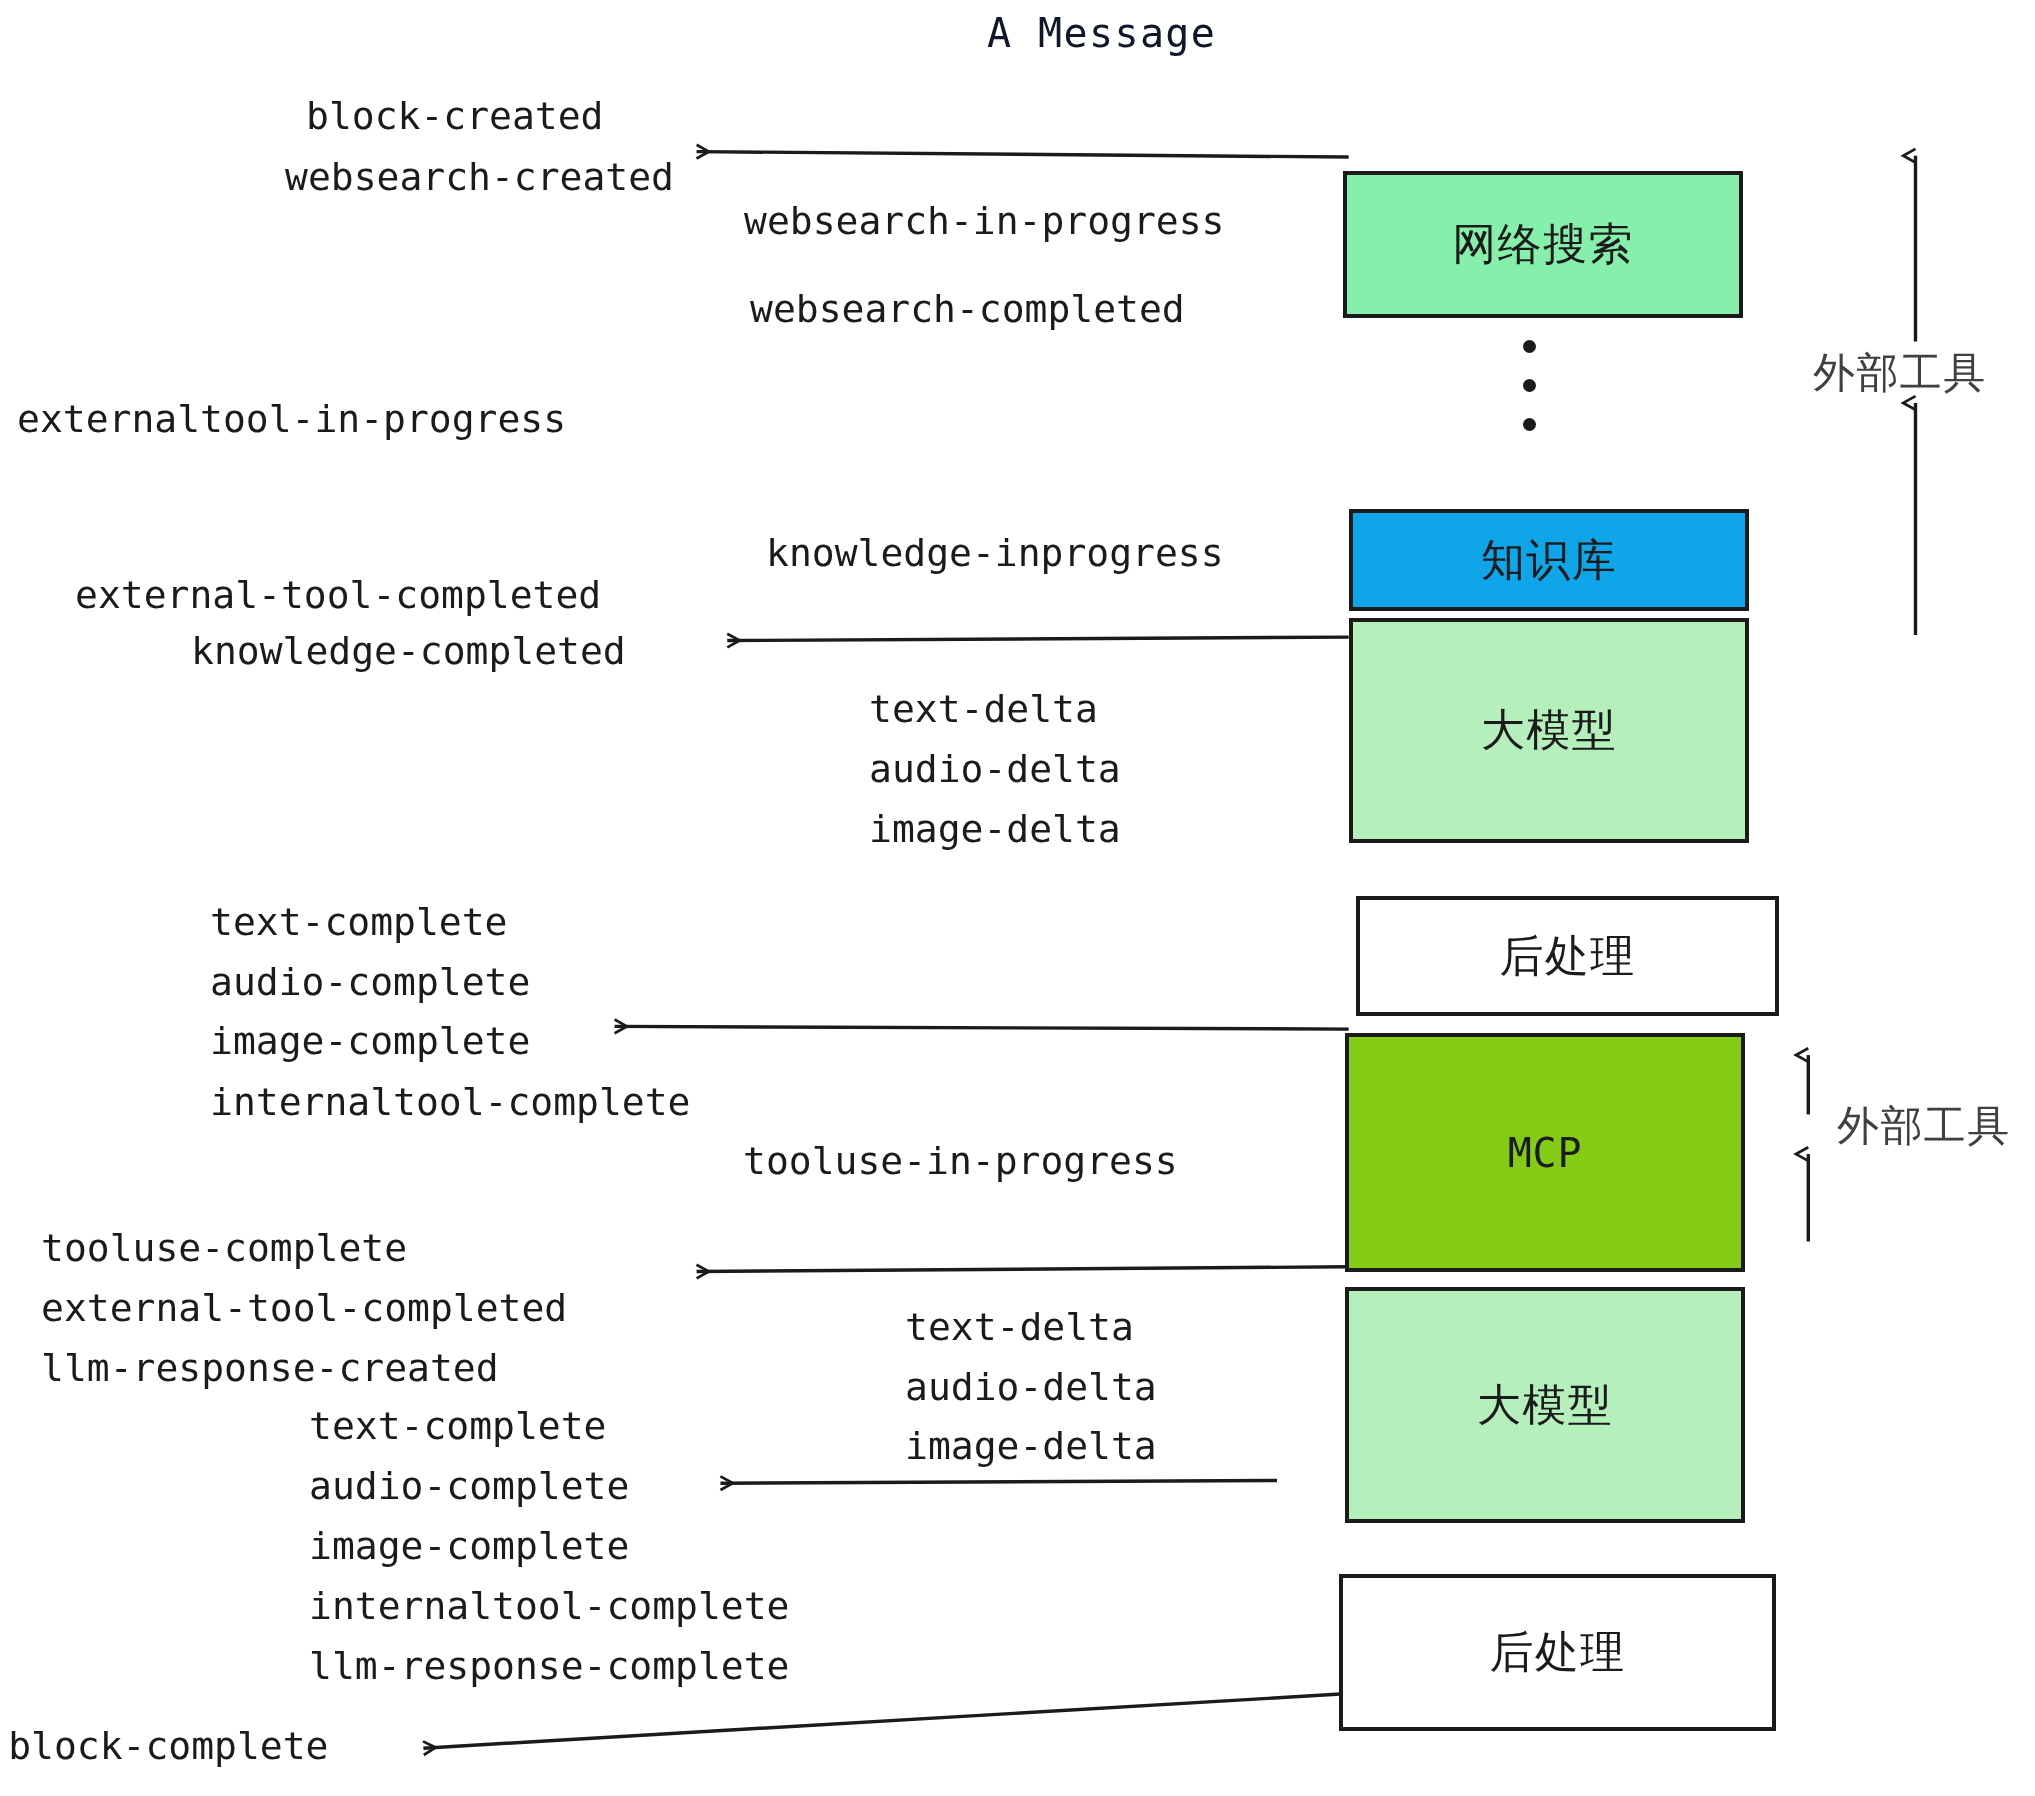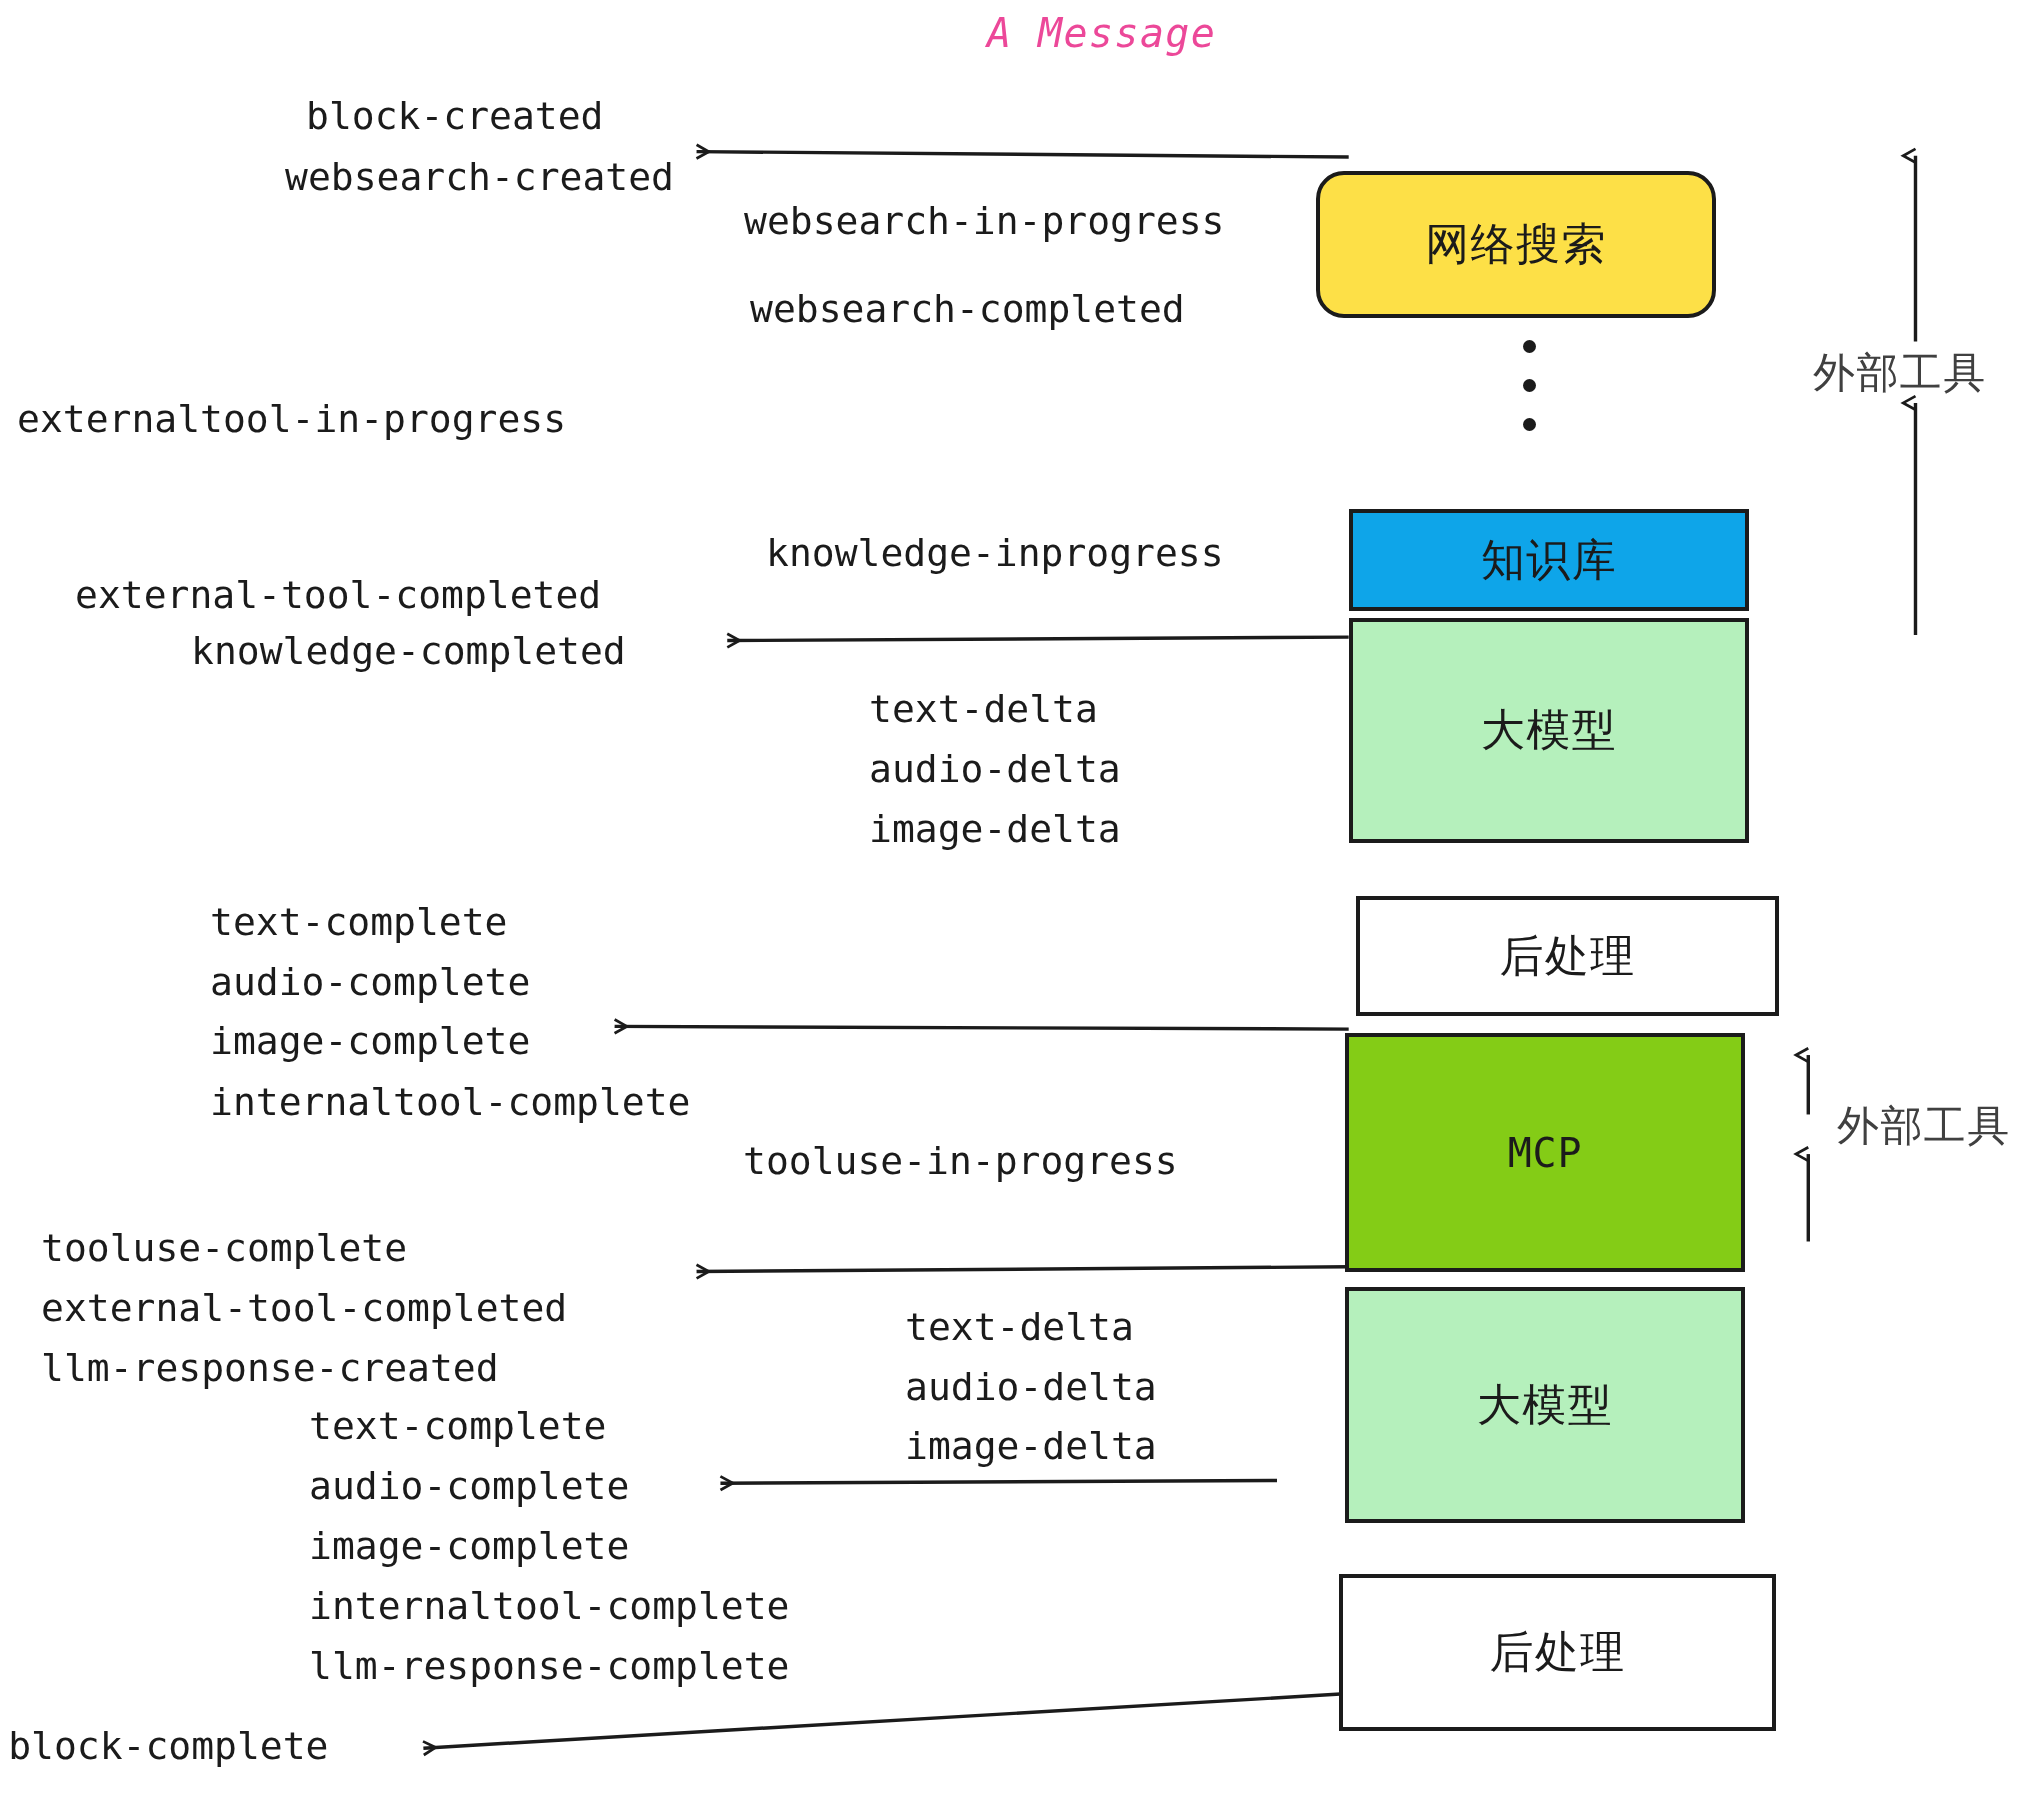--- a/index.html
+++ b/index.html
@@ -20,25 +20,24 @@
     white-space: pre;
     color: #1b1b1b;
     font-family: "DejaVu Sans Mono", monospace;
     font-size: 38px;
     line-height: 1.0;
     letter-spacing: 0px;
   }
   .title {
     position: absolute;
     white-space: pre;
-    color: #ec4899;
+    color: #0f172a;
     font-family: "DejaVu Sans Mono", monospace;
     font-size: 40px;
     letter-spacing: 1.4px;
-    font-style: italic;
   }
   .cjk {
     position: absolute;
     white-space: pre;
     color: #404040;
     font-family: "DejaVu Sans", sans-serif;
     font-size: 42px;
     letter-spacing: 1.4px;
   }
   .box {
@@ -112,21 +111,21 @@
 
     <line x1="1975" y1="2480" x2="620" y2="2560" stroke="#1b1b1b" stroke-width="5" marker-end="url(#ahL)"></line>
 
     <line x1="2805" y1="500" x2="2805" y2="228" stroke="#1b1b1b" stroke-width="5" marker-end="url(#ahU)"></line>
     <line x1="2805" y1="590" x2="2805" y2="930" stroke="#1b1b1b" stroke-width="5" marker-end="url(#ahU)" transform="rotate(180 2805 760)"></line>
 
     <line x1="2648" y1="1632" x2="2648" y2="1545" stroke="#1b1b1b" stroke-width="5" marker-end="url(#ahU)"></line>
     <line x1="2648" y1="1690" x2="2648" y2="1818" stroke="#1b1b1b" stroke-width="5" marker-end="url(#ahU)" transform="rotate(180 2648 1754)"></line>
   </svg>
 
-  <div class="box" style="left:1316px; top:171px; width:400px; height:147px; background:#fde047;border-radius:28px;">
+  <div class="box" style="left:1343px; top:171px; width:400px; height:147px; background:#86efac;">
     <span>网络搜索</span>
   </div>
 
   <div class="dots" style="left:1523px; top:340px;">
     <i></i>
       <i></i>
       <i></i>
   </div>
 
   <div class="box" style="left:1349px; top:509px; width:400px; height:102px; background:#0ea5e9;">

